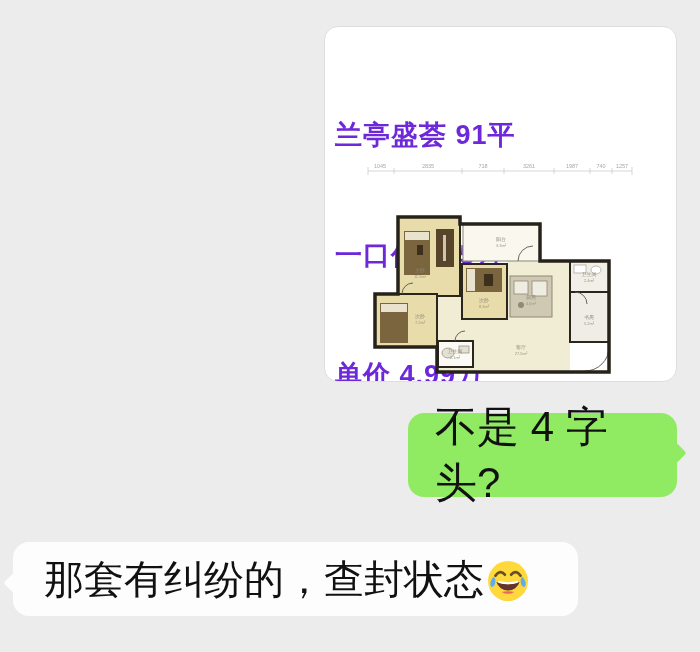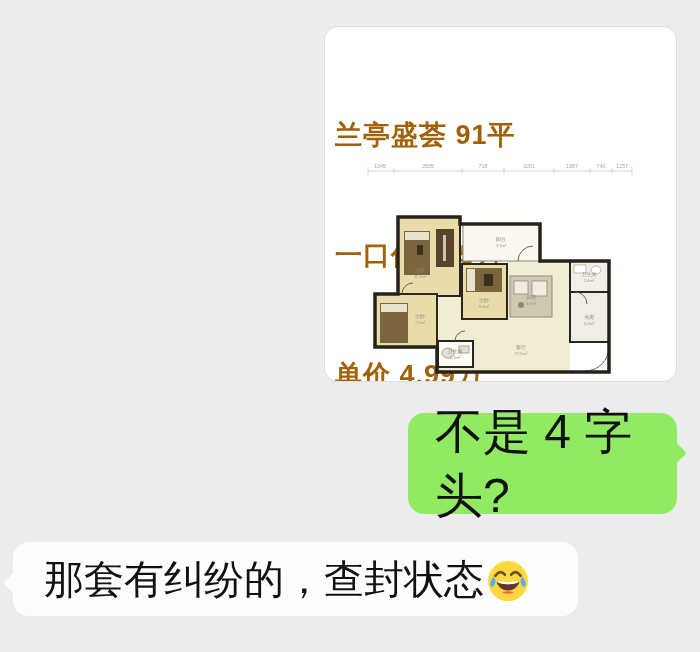--- a/index.html
+++ b/index.html
@@ -7,36 +7,36 @@
     position:relative;width:700px;height:652px;background:#ececec;
     overflow:hidden;font-family:"Liberation Sans",sans-serif;
   }
   
   .image-bubble{
     position:absolute;left:324px;top:26px;width:353px;height:356px;
     background:#ffffff;border:1px solid #dedede;border-radius:14px;
     box-sizing:border-box;overflow:hidden;
   }
   .listing{
-    position:absolute;left:10px;top:8px;color:#a16207;
+    position:absolute;left:10px;top:8px;color:#6d28d9;
     font-size:27px;line-height:40px;font-weight:600;letter-spacing:1px;
     white-space:pre;
   }
   .floorplan{position:absolute;left:33px;top:130px;}
   .fp-label{font-size:5px;fill:#8d8a76;text-anchor:middle;}
   .fp-area{font-size:4px;fill:#9a9785;text-anchor:middle;}
   .fp-dim{font-size:5.5px;fill:#a9a9a9;text-anchor:middle;}
   
   .bubble{
     position:absolute;box-sizing:border-box;display:flex;align-items:center;
     color:#111;
   }
   .bubble.green{
-    left:408px;top:413px;width:269px;height:101px;background:#90EB63;
-    border-radius:16px;padding:0 27px;font-size:48px;
+    left:408px;top:413px;width:269px;height:84px;background:#90EB63;
+    border-radius:16px;padding:0 27px;font-size:42px;
   }
   .bubble.white{
     left:13px;top:542px;width:565px;height:74px;background:#fdfdfd;
     border-radius:16px;padding:0 31px;font-size:40px;
   }
   .tail{
     position:absolute;width:18px;height:18px;transform:rotate(45deg);
     border-radius:3px;
   }
   .tail.right{right:-6px;top:31px;background:#90EB63;}

